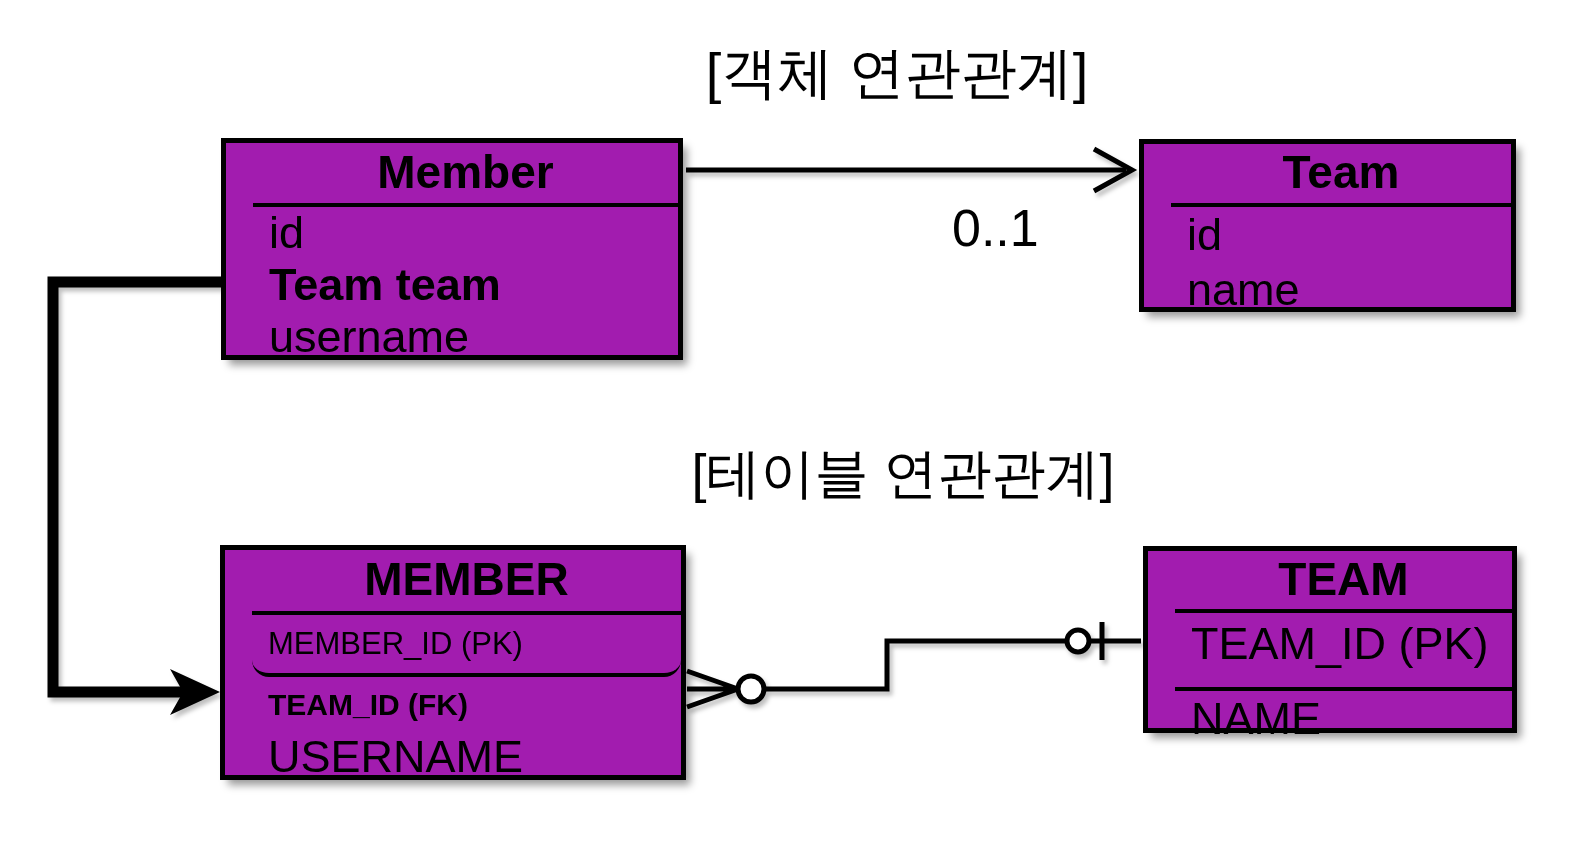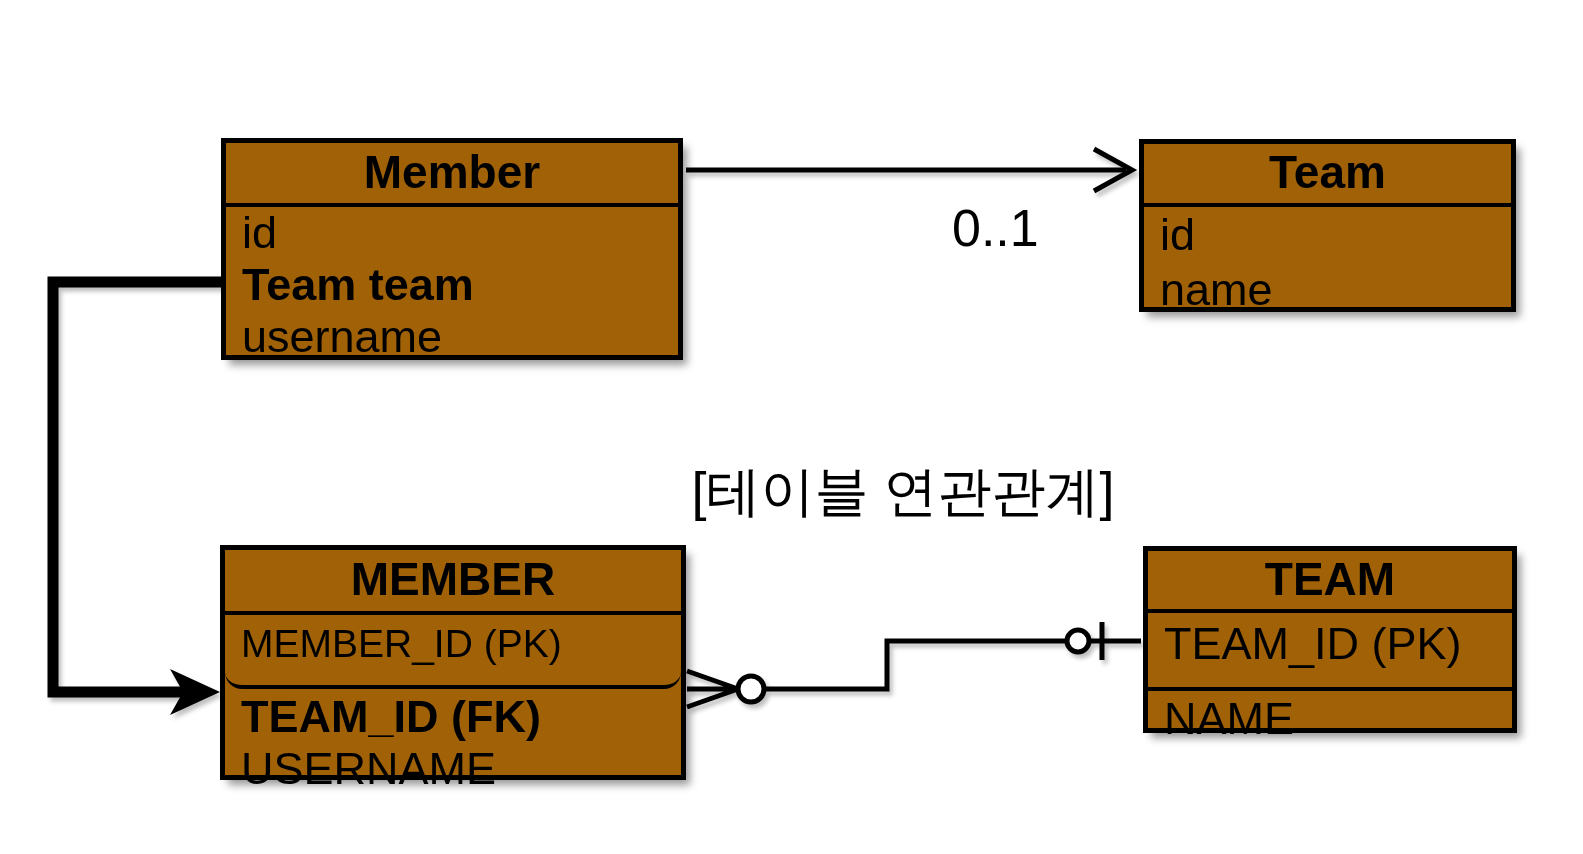--- a/index.html
+++ b/index.html
@@ -18,32 +18,33 @@
     position: absolute;
     left: 0; top: 0;
     width: 1583px; height: 854px;
     z-index: 1;
     filter: drop-shadow(3px 4px 2px rgba(0,0,0,0.25));
   }
 
   
   .label { position: absolute; z-index: 2; white-space: nowrap; }
   .title-object   { left: 597px; top: 36px;  width: 600px; text-align: center; font-size: 56px; }
-  .title-table    { left: 598px; top: 456px; width: 610px; text-align: center; font-size: 54px; }
+  .title-table    { left: 598px; top: 438px; width: 610px; text-align: center; font-size: 54px; }
   .label-mapping  { left: 60px;  top: 424px; font-size: 57px; font-weight: bold; }
   .label-mult     { left: 952px; top: 198px; width: 110px; font-size: 52px; }
 
   
   .box {
     position: absolute;
     z-index: 2;
     box-sizing: border-box;
-    background: #a16207;
+    background: #a21caf;
     border: 5px solid #000000;
     box-shadow: 6px 7px 8px -2px rgba(0,0,0,0.4);
+    padding-left: 27px;
   }
   .box .hdr {
     box-sizing: border-box;
     border-bottom: 4px solid #000000;
     font-weight: bold;
     text-align: center;
     overflow: hidden;
   }
   .box .row {
     box-sizing: border-box;
@@ -60,22 +61,22 @@
   .member-class .row { height: 52px; line-height: 52px; font-size: 45px; }
 
   
   .team-class { left: 1139px; top: 139px; width: 377px; height: 173px; font-size: 46px; }
   .team-class .hdr { height: 63px; line-height: 57px; }
   .team-class .row { height: 55px; line-height: 55px; font-size: 45px; }
 
   
   .member-table { left: 220px; top: 545px; width: 466px; height: 235px; font-size: 46px; }
   .member-table .hdr { height: 65px; line-height: 59px; }
-  .member-table .row-pk { height: 74px; line-height: 58px; font-size: 39px; border-radius: 17px; }
-  .member-table .row-fk { height: 54px; line-height: 56px; font-size: 45px; }
+  .member-table .row-pk { height: 62px; line-height: 58px; font-size: 31px; border-radius: 17px; }
+  .member-table .row-fk { height: 54px; line-height: 56px; font-size: 30px; }
   .member-table .row-extra { height: 50px; line-height: 52px; font-size: 45px; }
 
   
   .team-table { left: 1143px; top: 546px; width: 374px; height: 187px; font-size: 46px; }
   .team-table .hdr { height: 62px; line-height: 56px; }
   .team-table .row-pk { height: 78px; line-height: 61px; font-size: 45px; }
   .team-table .row-name { height: 56px; line-height: 56px; font-size: 45px; }
 </style>
 </head>
 <body>
@@ -91,20 +92,21 @@
     <polygon points="220,692 170,669 183,692 170,715" fill="#000"></polygon>
 
     <path d="M687,671 L738,689 M687,689 L738,689 M687,707 L738,689" fill="none" stroke="#000" stroke-width="5"></path>
     <circle cx="751" cy="689" r="13" fill="#fff" stroke="#000" stroke-width="5"></circle>
     <path d="M764,689 L887,689 L887,641 L1066,641" fill="none" stroke="#000" stroke-width="5"></path>
     <circle cx="1078" cy="641" r="11" fill="#fff" stroke="#000" stroke-width="5"></circle>
     <line x1="1090" y1="641" x2="1141" y2="641" stroke="#000" stroke-width="5"></line>
     <line x1="1102" y1="622" x2="1102" y2="660" stroke="#000" stroke-width="5"></line>
   </svg>
 
+  <div class="label title-object">[객체 연관관계]</div>
 
   <div class="label label-mult">0..1</div>
 
 
   <div class="label title-table">[테이블 연관관계]</div>
 
   <div class="box member-class">
     <div class="hdr">Member</div>
     <div class="row">id</div>
     <div class="row bold">Team team</div>

